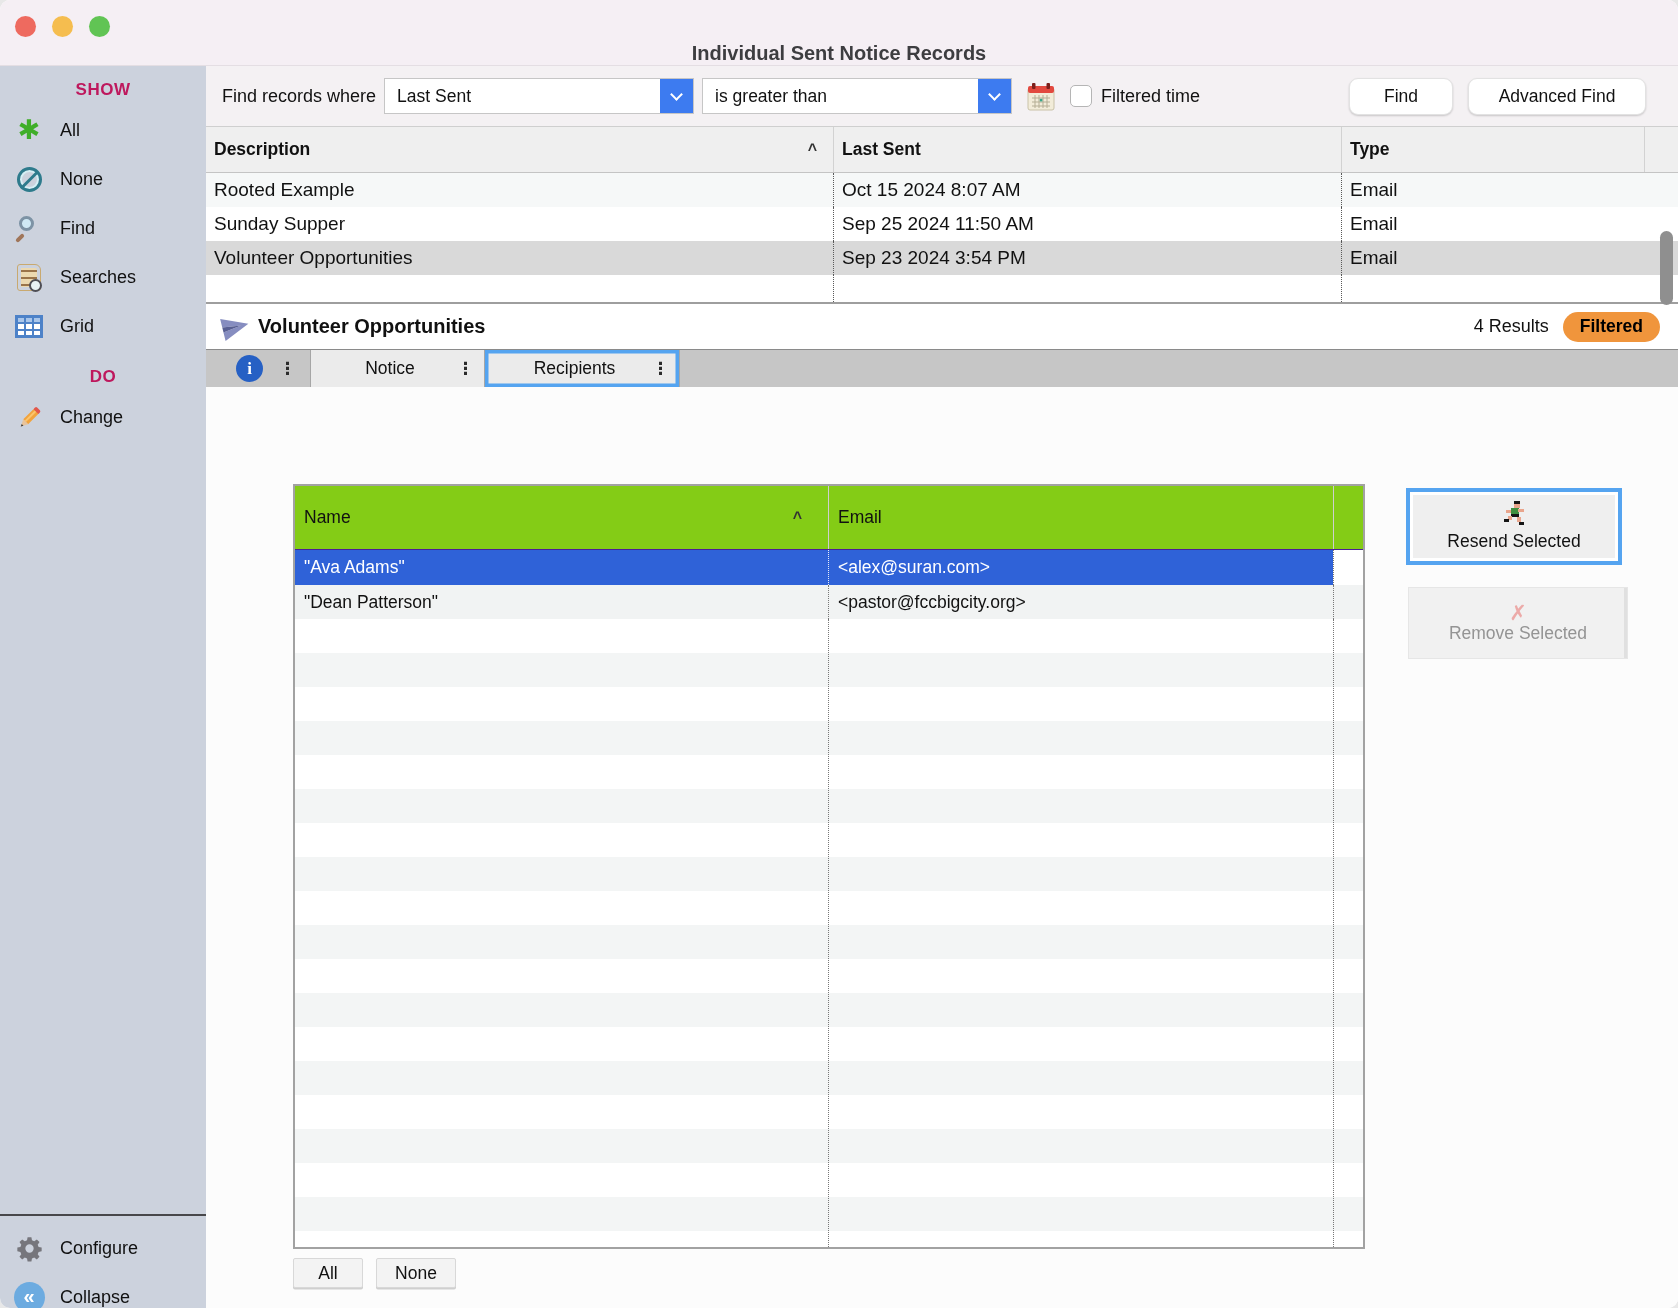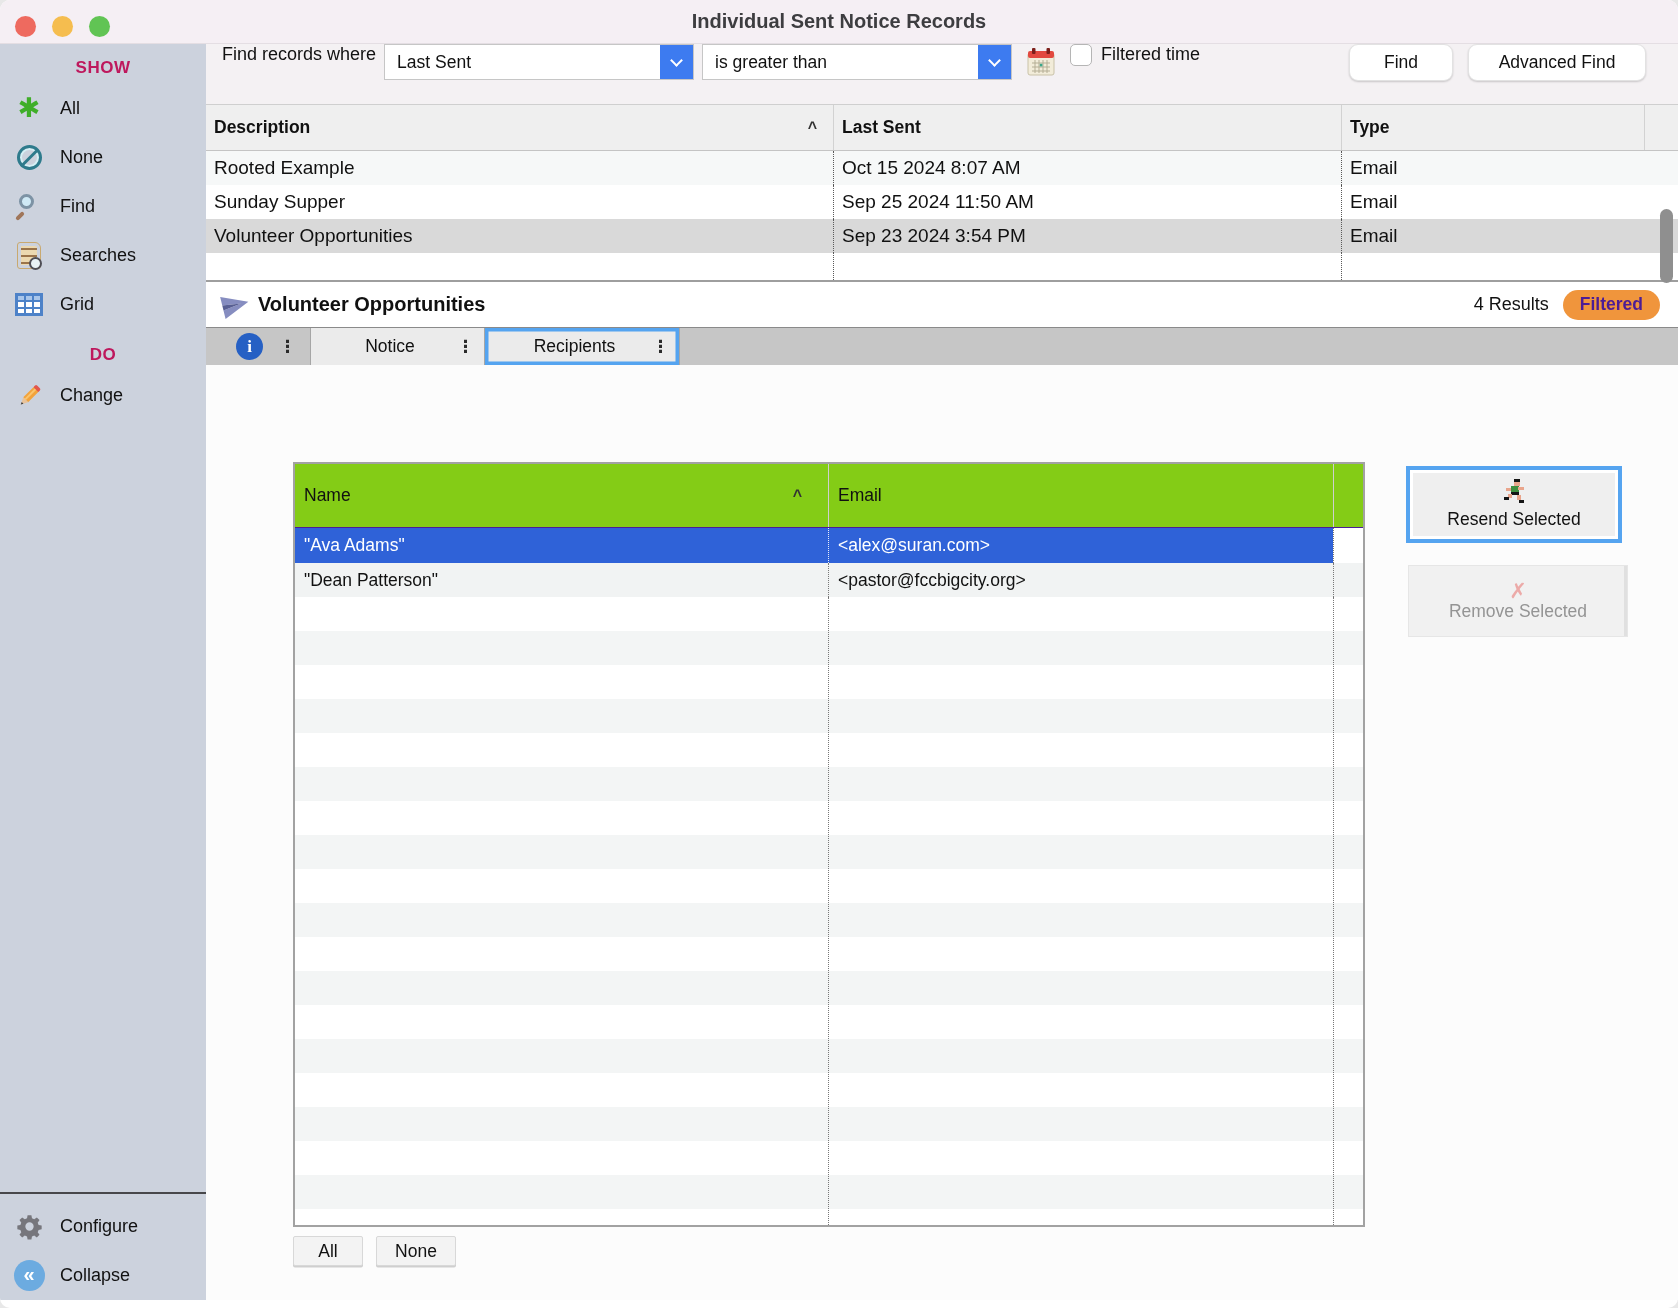--- a/index.html
+++ b/index.html
@@ -3,22 +3,22 @@
 <meta charset="utf-8">
 <style>
   html,body{margin:0;padding:0;background:#e8e8e8;}
   *{box-sizing:border-box;}
   .window{
     position:relative;width:1678px;height:1308px;background:#fff;
     font-family:"Liberation Sans","DejaVu Sans",sans-serif;color:#111;
     border-radius:10px;overflow:hidden;
   }
   
-  .titlebar{position:relative;height:44px;background:#f5eff4;border-bottom:1px solid #e4dee3;
-    display:flex;align-items:center;justify-content:center;}
+  .titlebar{position:relative;height:66px;background:#f5eff4;border-bottom:1px solid #e4dee3;
+    display:flex;align-items:flex-end;justify-content:center;}
   .title{font-size:20px;font-weight:bold;color:#3d3d40;}
   .traffic{position:absolute;left:15px;top:16px;display:flex;gap:16px;}
   .light{width:21px;height:21px;border-radius:50%;}
   .light.red{background:var(--traffic-red);}
   .light.yellow{background:var(--traffic-yellow);}
   .light.green{background:var(--traffic-green);}
   
   .frame{display:flex;height:1256px;}
   
   .sidebar{position:relative;width:206px;background:#ccd2dd;flex:none;}
@@ -46,21 +46,21 @@
   .ic-grid i{background:#fff;}
   .ic-grid i.hd{background:#a9c6ea;}
   .ic-trash{position:relative;width:18px;height:22px;margin-top:4px;background:#a0a1a8;border-radius:0 0 3px 3px;}
   .ic-trash::before{content:"";position:absolute;left:-3px;top:-5px;width:24px;height:4px;background:#b9bac0;}
   .side-footer{position:absolute;left:0;bottom:0;width:100%;border-top:2px solid #47474a;padding-top:8px;}
   .ic-collapse{width:31px;height:31px;border-radius:50%;background:#6cabe0;color:#fff;display:flex;
     align-items:center;justify-content:center;font-size:20px;font-weight:bold;padding-bottom:2px;}
   
   .main{position:relative;flex:1;background:#fbfbfb;display:flex;flex-direction:column;}
   
-  .findbar{height:60px;flex:none;background:#f4f1f3;display:flex;padding:0 32px 0 16px;}
+  .findbar{height:60px;flex:none;background:#f4f1f3;display:flex;align-items:center;padding:0 32px 0 16px;}
   .fb-label{font-size:18px;margin-right:8px;}
   .dropdown{height:36px;background:#fff;border:1px solid #c6c6c6;display:flex;align-items:center;
     justify-content:space-between;padding-left:12px;font-size:17.5px;cursor:default;}
   .dd-field{width:310px;margin-right:8px;}
   .dd-op{width:310px;margin-right:12px;}
   .dd-btn{width:33px;height:34px;background:var(--accent-blue);display:flex;align-items:center;justify-content:center;flex:none;}
   .chev{width:9px;height:9px;border-right:2.5px solid #fff;border-bottom:2.5px solid #fff;
     transform:translateY(-2px) rotate(45deg);}
   .ic-calendar{width:34px;height:34px;margin-right:12px;flex:none;}
   .checkbox{width:22px;height:22px;background:#fff;border:1.5px solid #b5b5b5;border-radius:5px;margin-right:9px;flex:none;}
@@ -85,21 +85,21 @@
   .t1-row.even{background:#ffffff;}
   .t1-row.selected{background:#d9d9d9;}
   .t1-fill{height:27px;background:#fff;}
   .t1-fill .c2,.t1-fill .c3{border-left:1px dotted #595959;}
   .scroll-thumb{position:absolute;right:5px;top:104px;width:13px;height:74px;background:#8f8f8f;border-radius:7px;}
   
   .sec-head{height:45px;flex:none;background:#fff;display:flex;align-items:center;padding:0 18px 0 14px;}
   .plane{width:30px;height:30px;margin-right:8px;}
   .sec-title{font-size:20px;font-weight:bold;}
   .results{margin-left:auto;font-size:18px;}
-  .badge{margin-left:14px;background:var(--filtered-badge-orange);color:#4c1d95;font-size:17.5px;font-weight:bold;
+  .badge{margin-left:14px;background:var(--filtered-badge-orange);color:#000000;font-size:17.5px;font-weight:bold;
     padding:4px 17px 5px;border-radius:16px;}
   
   .tabbar{height:38px;flex:none;background:#c6c6c6;border-top:1.5px solid #8a8a8a;display:flex;align-items:stretch;font-size:17.5px;}
   .tb-left{display:flex;align-items:center;gap:16px;padding:0 14px 0 30px;}
   .info-circle{width:27px;height:27px;border-radius:50%;background:#2660c4;color:#fff;display:flex;
     align-items:center;justify-content:center;font-family:"Liberation Serif","DejaVu Serif",serif;
     font-weight:bold;font-size:17px;}
   .vdots{color:#2b2b2b;font-size:17px;font-weight:bold;}
   .tab{background:#ebebeb;border-left:1px solid #a6a6a6;display:flex;align-items:center;padding:0 10px 0 0;}
   .tab .lbl{flex:1;text-align:center;padding:0 10px 0 22px;}

